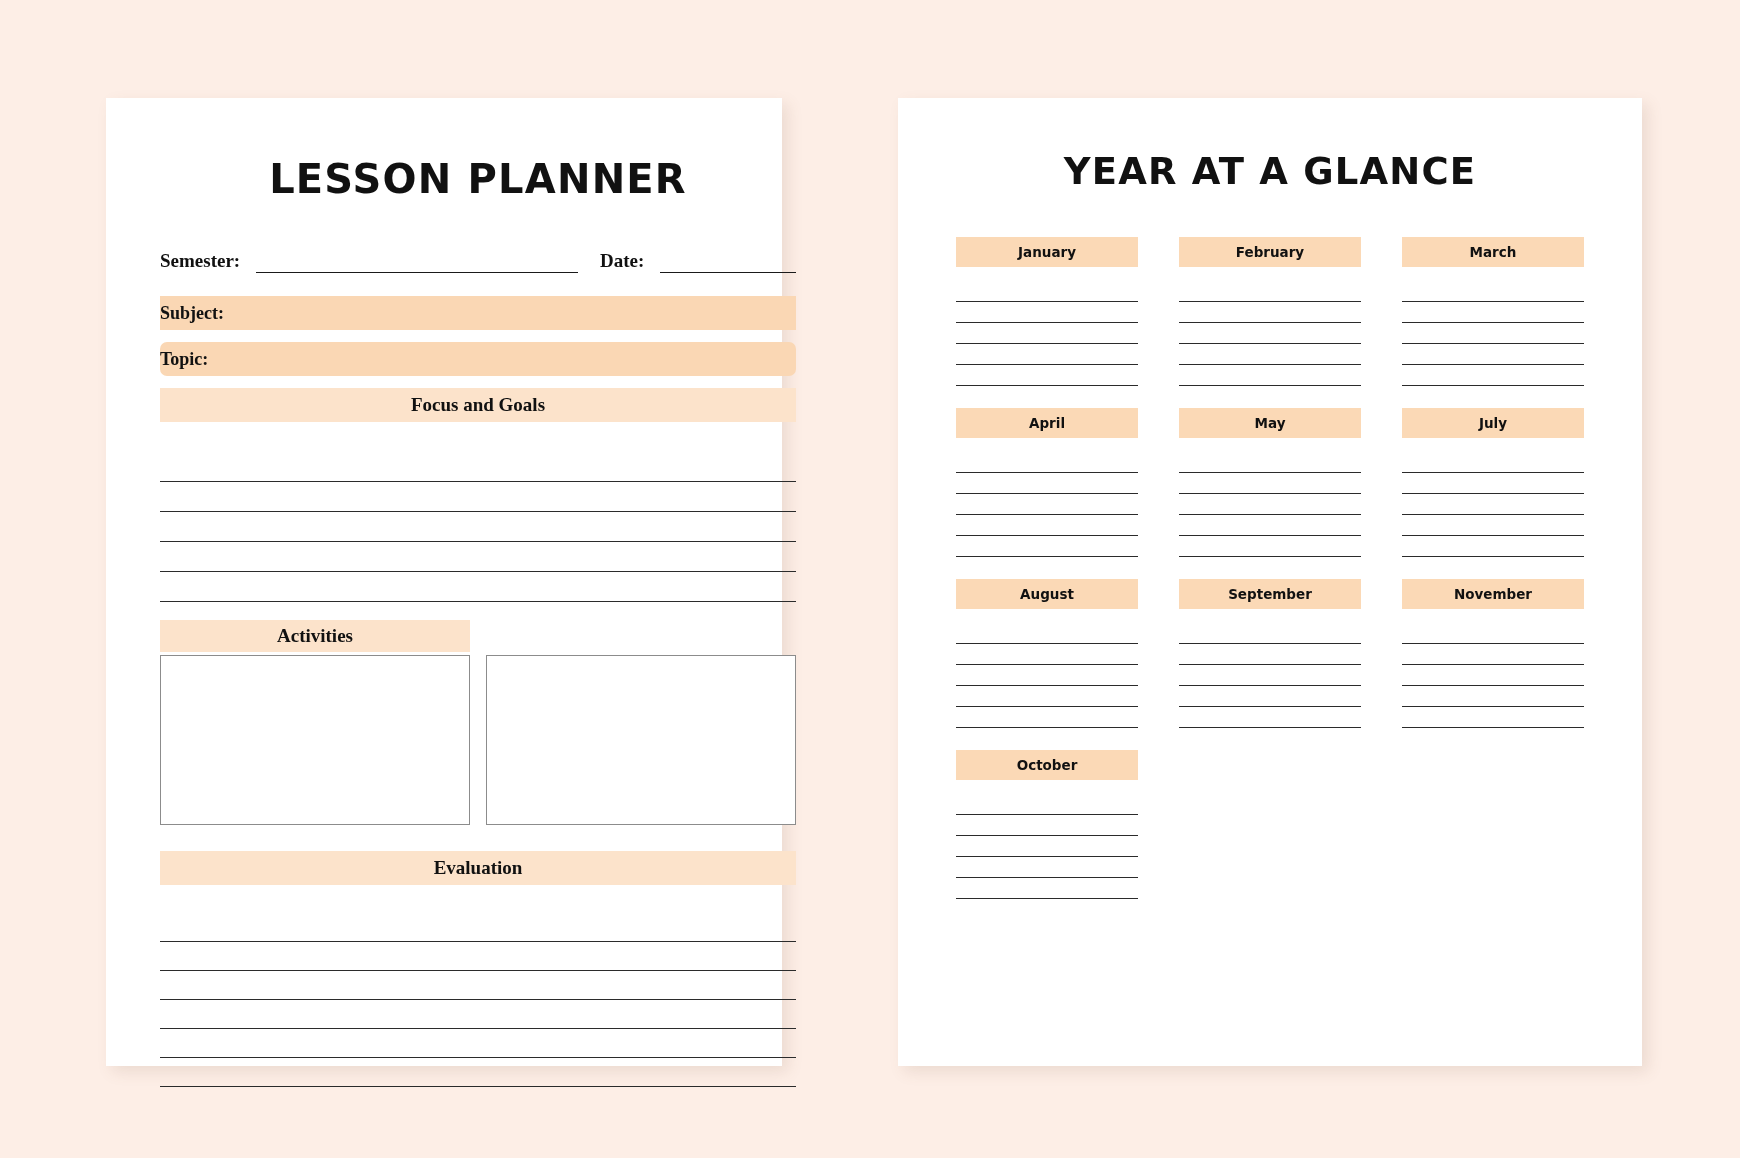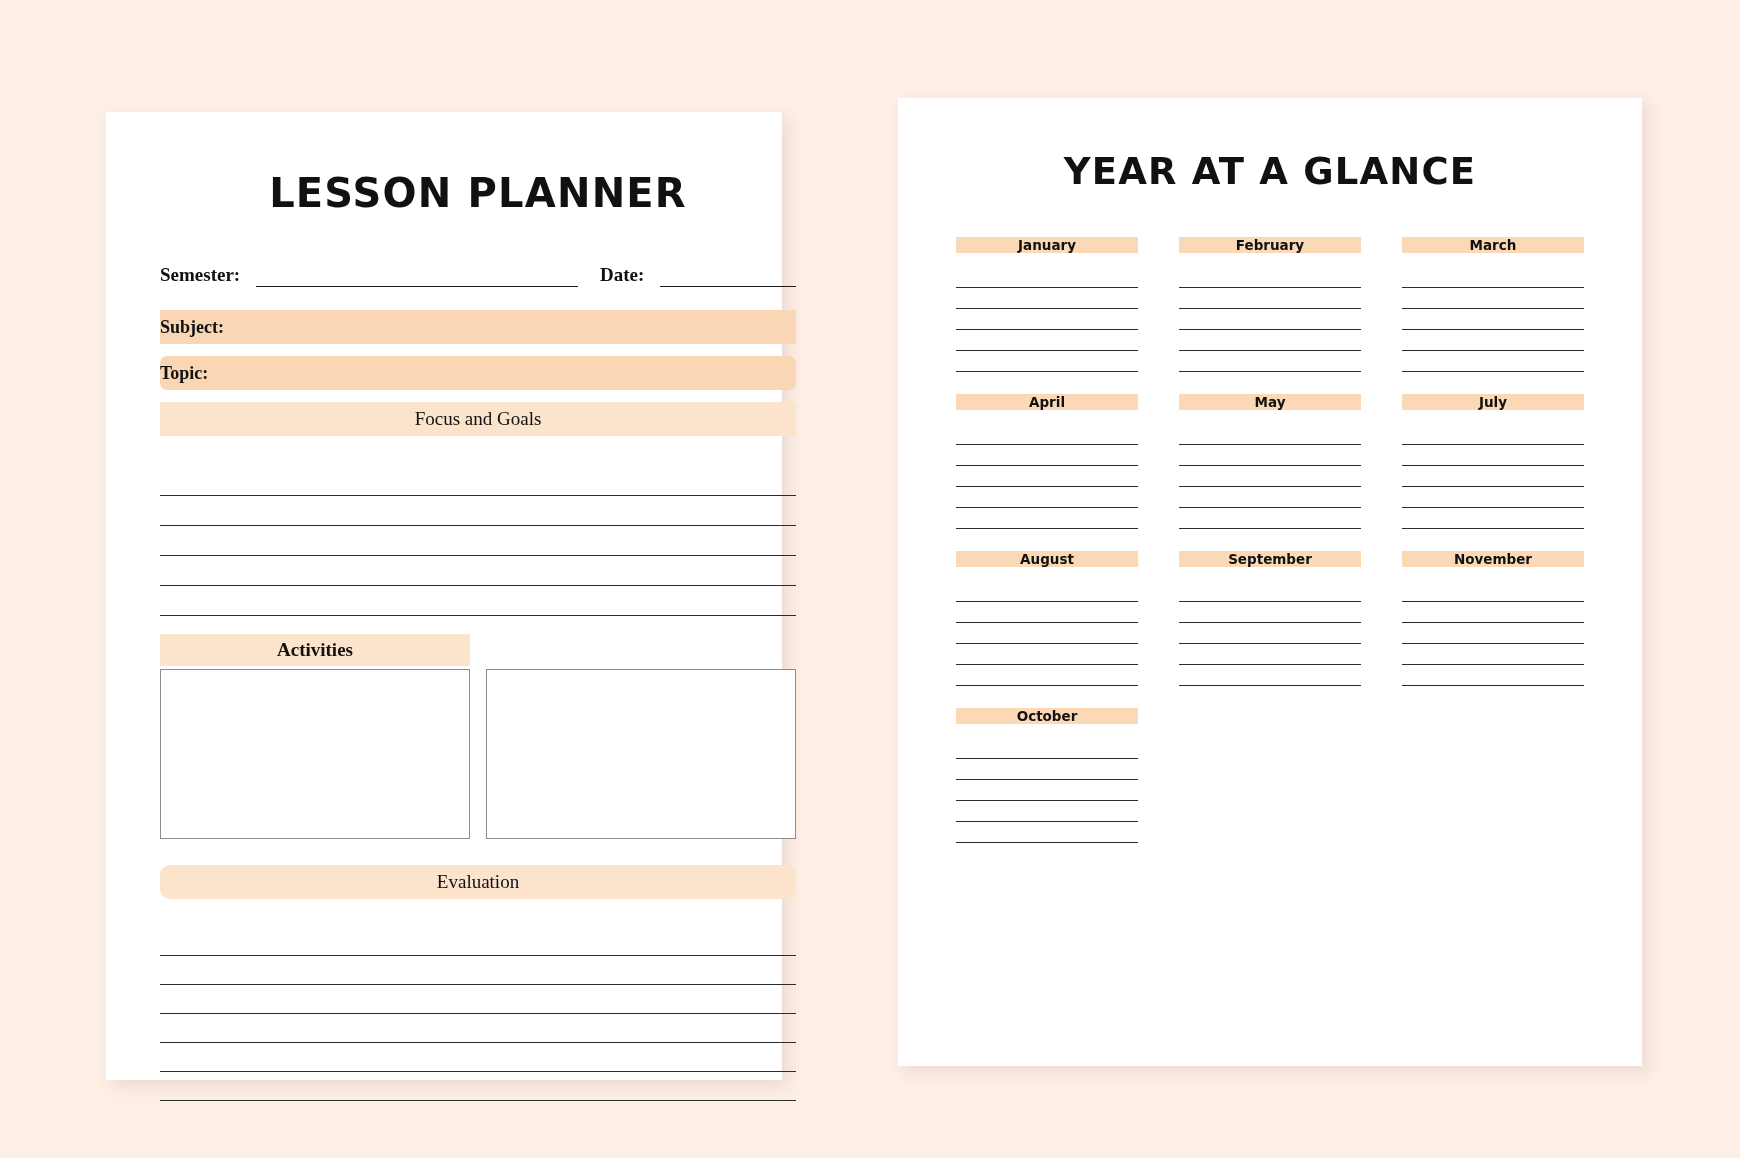--- a/index.html
+++ b/index.html
@@ -21,21 +21,21 @@
   }
 
   
   .page {
     position: absolute;
     background: #ffffff;
     box-shadow: 6px 6px 14px rgba(120, 90, 70, 0.13);
   }
   .page-left {
     left: 106px;
-    top: 112px;
+    top: 98px;
     width: 676px;
     height: 968px;
   }
   .page-right {
     left: 898px;
     top: 98px;
     width: 744px;
     height: 968px;
   }
 
@@ -107,21 +107,21 @@
   .bar-topic { margin-top: 12px; border-radius: 7px; }
 
   .bar-center {
     box-sizing: border-box;
     background: #fce3cb;
     height: 34px;
     display: flex;
     align-items: center;
     justify-content: center;
     font-family: "Liberation Serif", serif;
-    font-weight: normal;
+    font-weight: bold;
     font-size: 19px;
     color: #111111;
   }
   .bar-focus { margin-top: 12px; }
 
   .lines-focus {
     margin-top: 30px;
   }
   .line {
     border-bottom: 1.5px solid #2b2b2b;
@@ -152,21 +152,21 @@
     margin-top: 3px;
   }
   .col-box {
     box-sizing: border-box;
     width: 310px;
     height: 170px;
     border: 1.3px solid #8c8c8c;
     background: #ffffff;
   }
 
-  .bar-eval { margin-top: 26px; border-radius: 10px; }
+  .bar-eval { margin-top: 26px; }
 
   .lines-eval {
     margin-top: 28px;
   }
   .lines-eval .line { height: 28px; }
 
   
   .rp-inner {
     position: absolute;
     left: 58px;
@@ -189,21 +189,21 @@
     grid-template-columns: repeat(3, 182px);
     justify-content: space-between;
     row-gap: 22px;
   }
   .month-cell {
     width: 182px;
   }
   .month-head {
     box-sizing: border-box;
     background: #fbd9b6;
-    height: 16px;
+    height: 30px;
     display: flex;
     align-items: center;
     justify-content: center;
     font-family: "DejaVu Sans", sans-serif;
     font-weight: bold;
     font-size: 13.5px;
     color: #111111;
   }
   .month-lines {
     margin-top: 14px;

